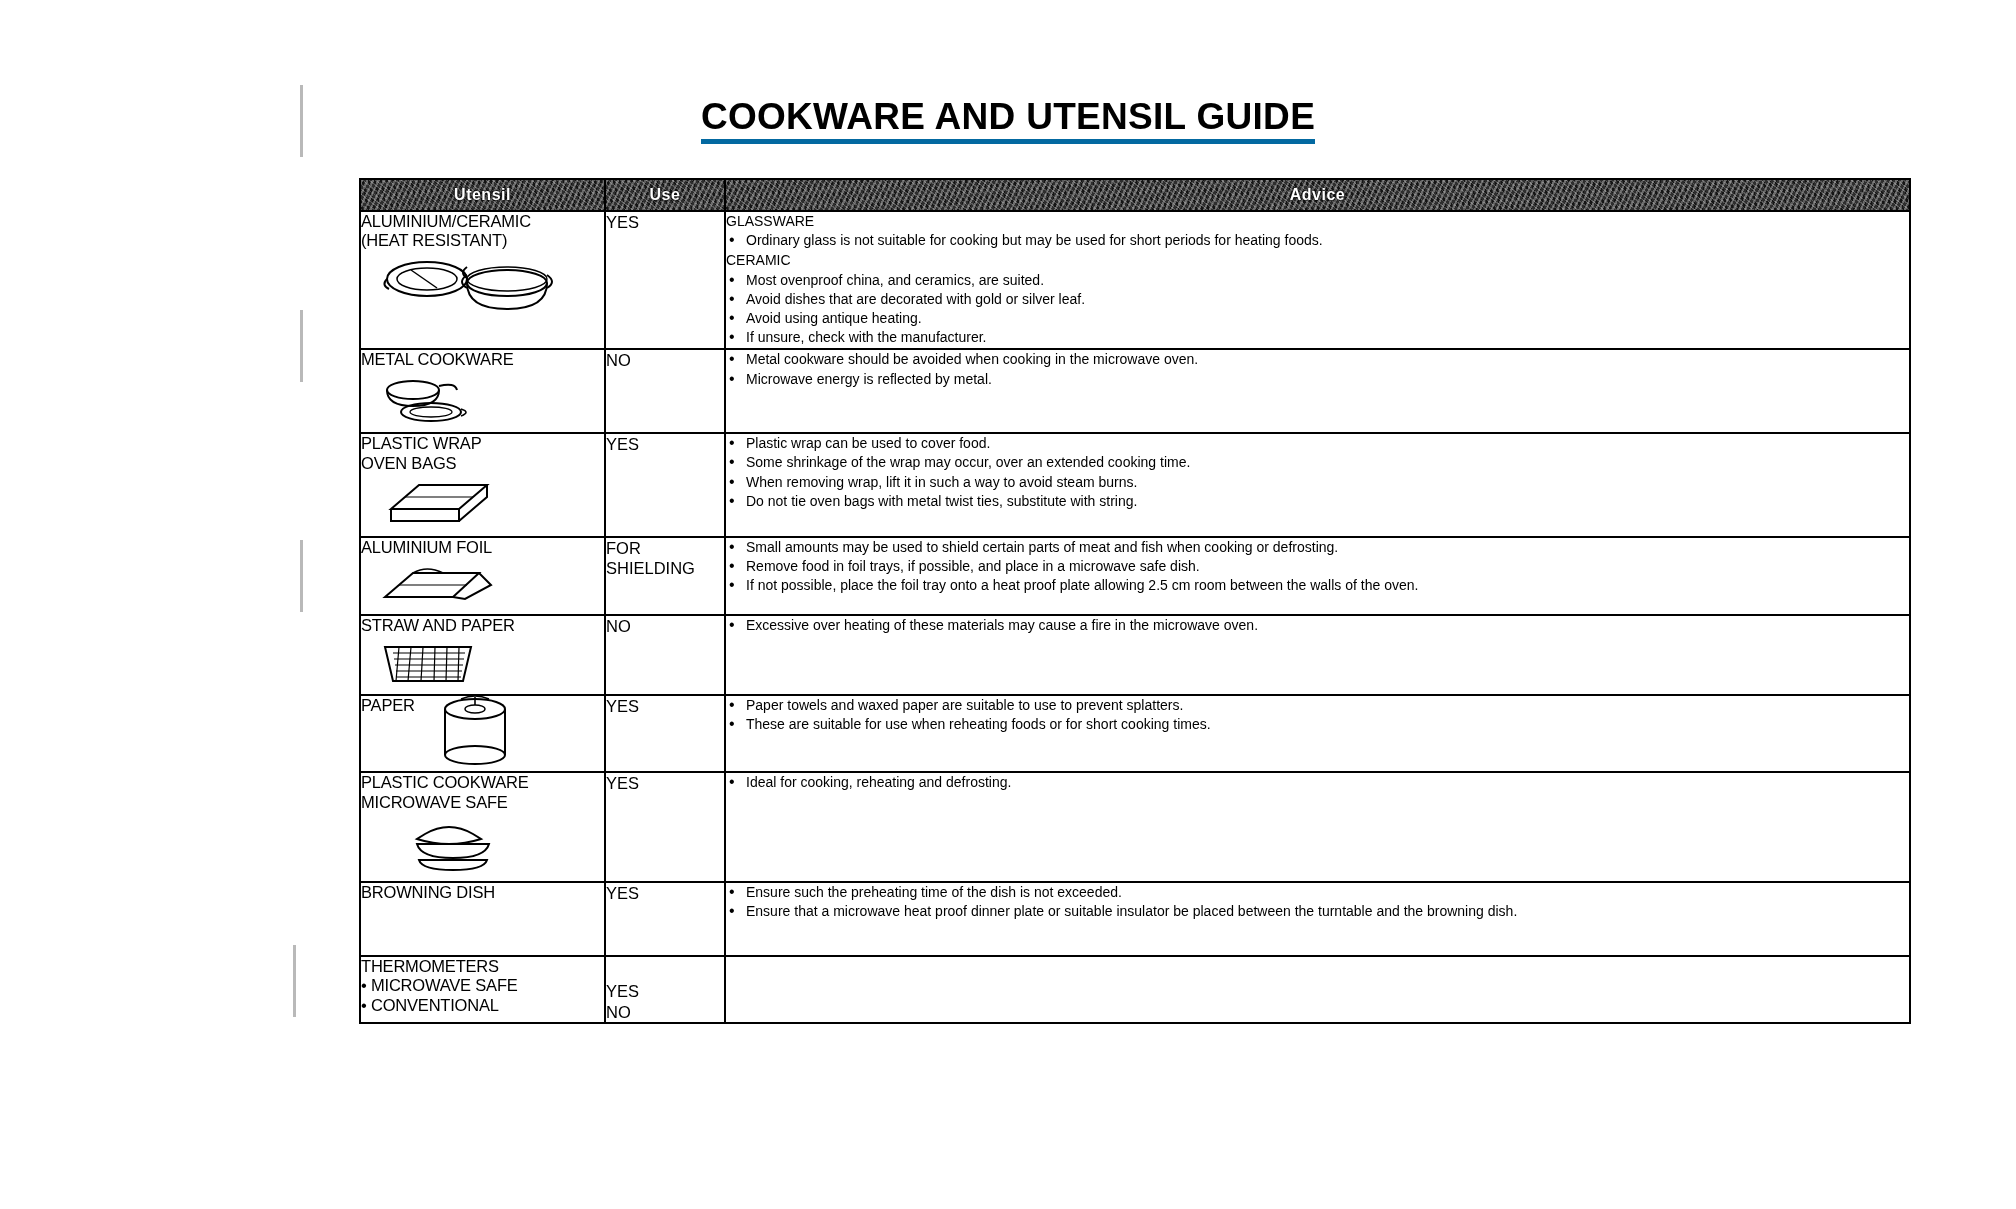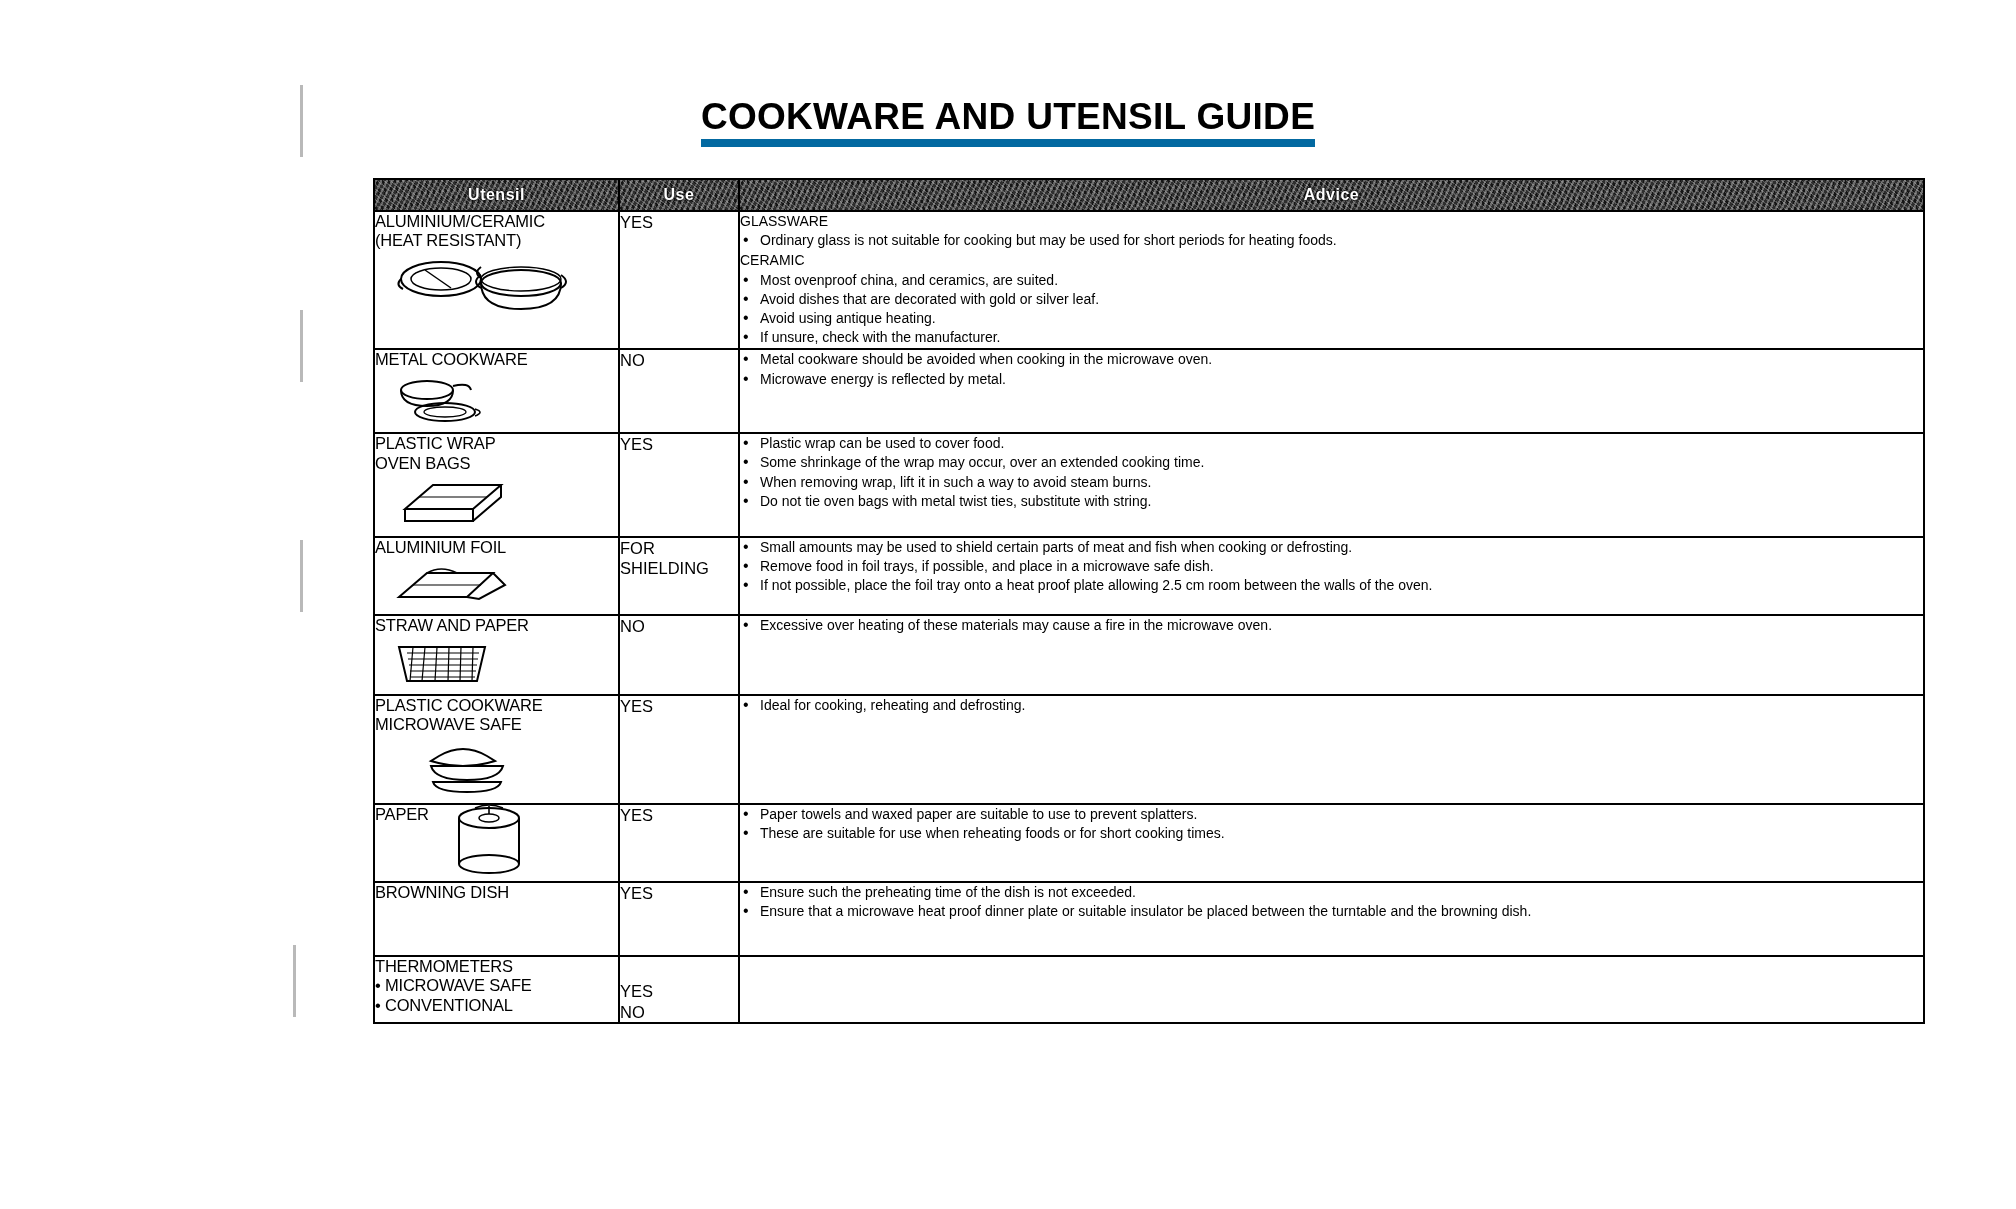--- a/index.html
+++ b/index.html
@@ -38,27 +38,27 @@
     position: absolute;
     left: 0;
     top: 96px;
     width: 2016px;
     text-align: center;
     font-size: 37px;
     font-weight: bold;
     letter-spacing: 0.3px;
   }
   .doc-title span {
-    border-bottom: 8px solid #0369a1;
+    border-bottom: 5px solid #0369a1;
     padding-bottom: 2px;
   }
 
   .guide-table {
     position: absolute;
-    left: 373px;
+    left: 359px;
     top: 178px;
     width: 1550px;
     border-collapse: collapse;
     table-layout: fixed;
   }
   .guide-table td, .guide-table th {
     border: 2px solid #000;
     vertical-align: top;
     padding: 0;
   }
@@ -301,42 +301,20 @@
         </td>
         <td class="cell-advice">
           <ul>
             <li>Excessive over heating of these materials may cause a fire in the microwave oven.</li>
           </ul>
         </td>
       </tr>
 
       <tr>
         <td class="cell-utensil">
-          <div class="utensil-name">PLASTIC COOKWARE
-MICROWAVE SAFE</div>
-          <div class="icon-wrap" style="margin-left:42px">
-            <svg width="110" height="56" viewBox="0 0 110 56">
-              <path d="M22 16 q24 -14 48 0 l8 5 q-32 10 -64 0 Z" fill="none" stroke="#000" stroke-width="2"></path>
-              <path d="M14 26 L86 26 q-4 14 -36 14 q-32 0 -36 -14 Z" fill="none" stroke="#000" stroke-width="2"></path>
-              <path d="M16 42 L84 42 q-3 10 -34 10 q-31 0 -34 -10 Z" fill="none" stroke="#000" stroke-width="2"></path>
-            </svg>
-          </div>
-        </td>
-        <td class="cell-use">
-          <div style="white-space:pre-line">YES</div>
-        </td>
-        <td class="cell-advice">
-          <ul>
-            <li>Ideal for cooking, reheating and defrosting.</li>
-          </ul>
-        </td>
-      </tr>
-
-      <tr>
-        <td class="cell-utensil">
           <div class="utensil-name">PAPER</div>
           <div class="icon-wrap" style="margin-left:70px;margin-top:-22px">
             <svg width="110" height="72" viewBox="0 0 110 72">
               <ellipse cx="44" cy="16" rx="30" ry="10" fill="none" stroke="#000" stroke-width="2"></ellipse>
               <path d="M14 16 L14 62" stroke="#000" stroke-width="2" fill="none"></path>
               <path d="M74 16 L74 62" stroke="#000" stroke-width="2" fill="none"></path>
               <ellipse cx="44" cy="62" rx="30" ry="9" fill="none" stroke="#000" stroke-width="2"></ellipse>
               <ellipse cx="44" cy="16" rx="10" ry="4" fill="none" stroke="#000" stroke-width="1.4"></ellipse>
               <path d="M44 12 L44 4" stroke="#000" stroke-width="1.6" fill="none"></path>
               <path d="M30 6 q14 -6 28 0" stroke="#000" stroke-width="1.4" fill="none"></path>
@@ -348,20 +326,42 @@
         </td>
         <td class="cell-advice">
           <ul>
             <li>Paper towels and waxed paper are suitable to use to prevent splatters.</li>
             <li>These are suitable for use when reheating foods or for short cooking times.</li>
           </ul>
         </td>
       </tr>
 
       <tr>
+        <td class="cell-utensil">
+          <div class="utensil-name">PLASTIC COOKWARE
+MICROWAVE SAFE</div>
+          <div class="icon-wrap" style="margin-left:42px">
+            <svg width="110" height="56" viewBox="0 0 110 56">
+              <path d="M22 16 q24 -14 48 0 l8 5 q-32 10 -64 0 Z" fill="none" stroke="#000" stroke-width="2"></path>
+              <path d="M14 26 L86 26 q-4 14 -36 14 q-32 0 -36 -14 Z" fill="none" stroke="#000" stroke-width="2"></path>
+              <path d="M16 42 L84 42 q-3 10 -34 10 q-31 0 -34 -10 Z" fill="none" stroke="#000" stroke-width="2"></path>
+            </svg>
+          </div>
+        </td>
+        <td class="cell-use">
+          <div style="white-space:pre-line">YES</div>
+        </td>
+        <td class="cell-advice">
+          <ul>
+            <li>Ideal for cooking, reheating and defrosting.</li>
+          </ul>
+        </td>
+      </tr>
+
+      <tr>
         <td class="cell-utensil" style="height:72px">
           <div class="utensil-name">BROWNING DISH</div>
         </td>
         <td class="cell-use">
           <div style="white-space:pre-line">YES</div>
         </td>
         <td class="cell-advice">
           <ul>
             <li>Ensure such the preheating time of the dish is not exceeded.</li>
             <li>Ensure that a microwave heat proof dinner plate or suitable insulator be placed between the turntable and the browning dish.</li>

